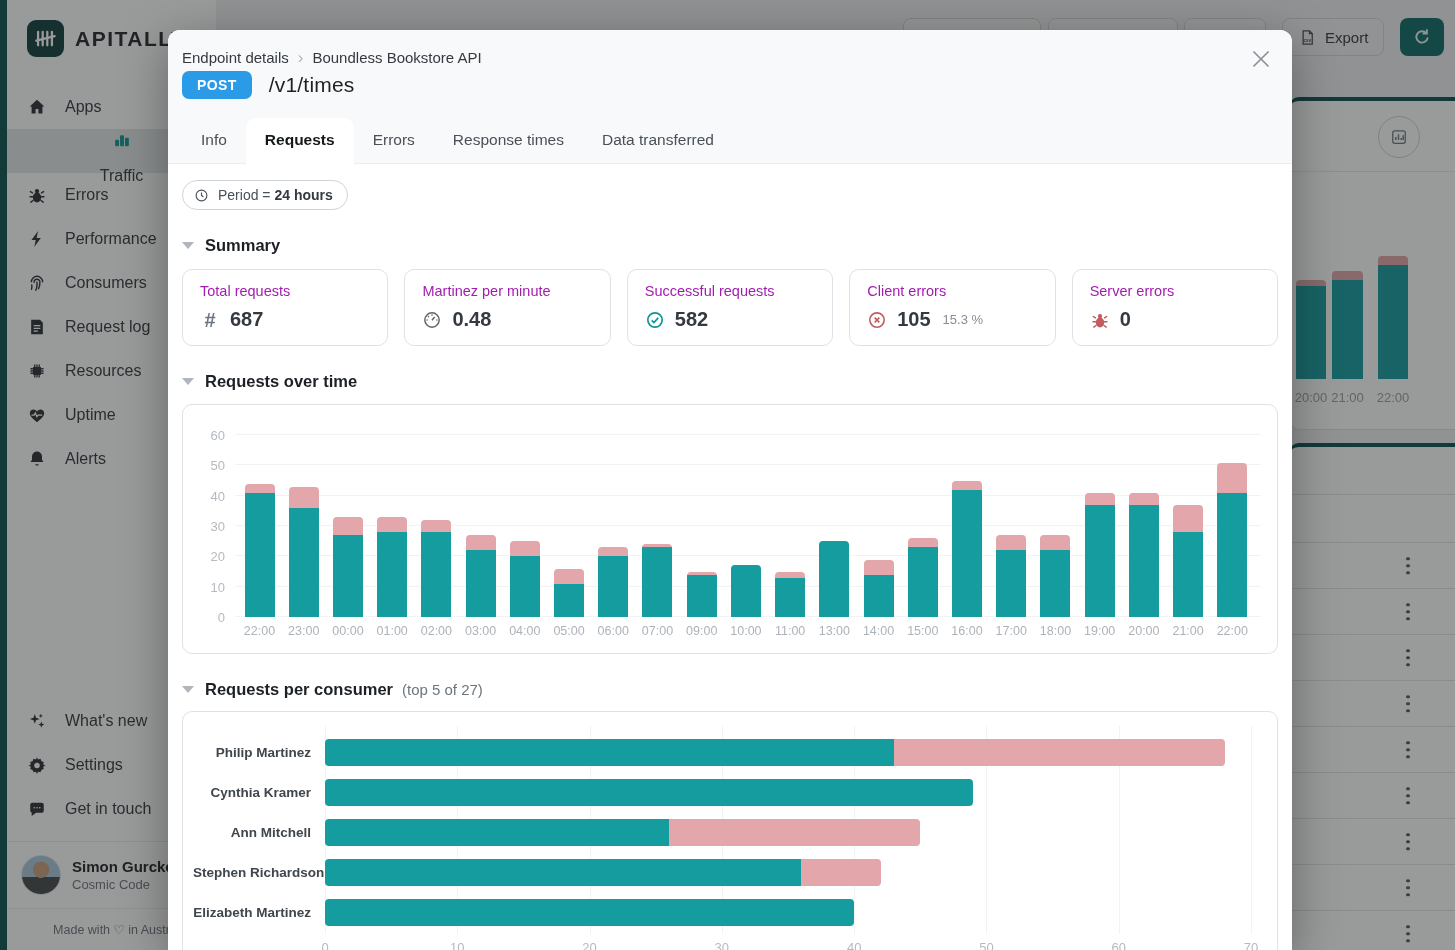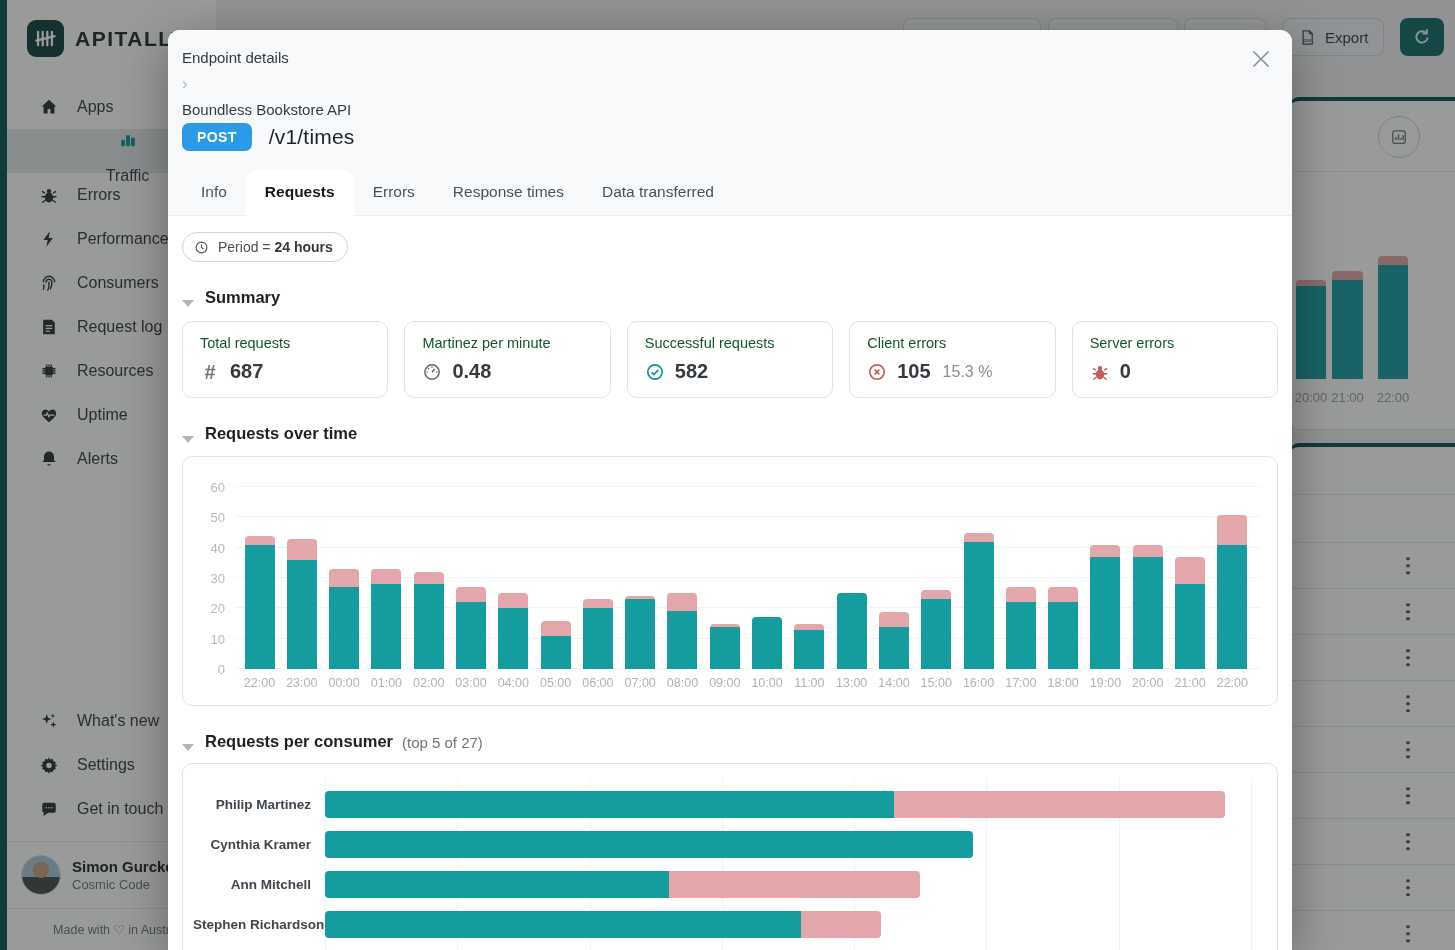--- a/index.html
+++ b/index.html
@@ -8,21 +8,21 @@
   
   .edge-strip{position:absolute;left:0;top:0;width:7px;height:100%;background:#0A514F;z-index:1;}
   .sidebar{position:absolute;left:7px;top:0;width:209px;height:100%;background:#fff;z-index:1;
            display:flex;flex-direction:column;}
   .logo-row{display:flex;align-items:center;gap:11px;padding:20px 10px 16px 20px;}
   .logo-mark{width:37px;height:37px;border-radius:9px;background:#0F3F3D;flex:0 0 auto;
              display:flex;align-items:center;justify-content:center;padding:5px;box-sizing:border-box;}
   .logo-mark svg{width:100%;height:100%;}
   .brand{font-size:21px;font-weight:700;letter-spacing:1.5px;color:#23282d;white-space:nowrap;}
   .nav{margin-top:12px;}
-  .nav-item{display:flex;align-items:center;gap:18px;height:44px;padding-left:32px;font-size:16px;
+  .nav-item{display:flex;align-items:center;gap:18px;height:44px;padding-left:20px;font-size:16px;
             color:#343a40;cursor:pointer;white-space:nowrap;}
   .nav-item .nav-icon{width:20px;height:20px;flex:0 0 auto;color:#2b3136;}
   .nav-icon svg{width:100%;height:100%;display:block;}
   .nav-item.active{background:#e4e7ea;flex-direction:column;}
   .nav-item.active .nav-icon{color:#0E9594;}
   .nav-spacer{flex:1;}
   .user-row{border-top:1px solid #e9ecef;display:flex;gap:11px;padding:13px 14px;align-items:center;}
   .avatar{width:38px;height:38px;border-radius:50%;flex:0 0 auto;border:1px solid #dfe3e6;
     background:
       radial-gradient(circle at 50% 36%, #c9a07e 0 26%, rgba(0,0,0,0) 27%),
@@ -54,52 +54,52 @@
   .bg-row{position:relative;border-bottom:1px solid #e2e5e8;}
   .kebab{position:absolute;left:112px;top:50%;transform:translateY(-50%);display:flex;flex-direction:column;
          gap:3.5px;padding:4px;cursor:pointer;}
   .kebab i{width:3.5px;height:3.5px;border-radius:50%;background:#53575b;display:block;}
   
   .overlay{position:absolute;inset:0;background:rgba(28,30,32,0.45);z-index:10;}
   .modal{position:absolute;left:168px;top:30px;width:1124px;height:920px;background:#fff;
          border-radius:12px 12px 0 0;box-shadow:0 12px 48px rgba(0,0,0,.35);z-index:20;}
   .modal-header{background:#f8f9fa;border-radius:12px 12px 0 0;padding:19px 14px 0 14px;position:relative;
                 border-bottom:1px solid #ebedef;}
-  .breadcrumb{display:flex;gap:9px;font-size:15px;color:#343a40;flex-direction:column;}
+  .breadcrumb{display:flex;gap:9px;font-size:15px;color:#343a40;}
   .crumb-sep{color:#adb5bd;font-size:17px;line-height:1;}
   .close-btn{position:absolute;right:18px;top:16px;width:26px;height:26px;color:#868e96;cursor:pointer;}
   .close-btn svg{width:100%;height:100%;}
   .title-row{display:flex;align-items:center;gap:17px;margin-top:5px;}
   .method-badge{background:#2B9BE8;color:#fff;font-weight:700;font-size:14px;letter-spacing:.4px;
                 padding:6px 15px;border-radius:7px;}
   .endpoint-path{font-size:21px;color:#1d2125;letter-spacing:.2px;}
   .tabs{display:flex;margin-top:19px;}
   .tab{padding:13px 19px 14px;font-size:15.5px;color:#495057;cursor:pointer;}
   .tab.active{background:#fff;border-radius:10px 10px 0 0;font-weight:700;color:#16191c;margin-bottom:-1px;}
   .modal-body{padding:16px 14px 0 14px;}
   .chip{display:inline-flex;align-items:center;gap:9px;border:1px solid #ced4da;border-radius:17px;
         padding:6px 14px 6px 11px;font-size:14px;color:#495057;cursor:pointer;}
   .chip .chip-icon{width:15px;height:15px;color:#495057;}
   .chip-icon svg{width:100%;height:100%;display:block;}
   .chip b{color:#343a40;}
-  .section-h{display:flex;align-items:flex-end;gap:11px;margin-top:26px;cursor:pointer;}
+  .section-h{display:flex;align-items:center;gap:11px;margin-top:26px;cursor:pointer;}
   .caret{width:0;height:0;border-left:6px solid transparent;border-right:6px solid transparent;
          border-top:7.5px solid #b0b6bc;display:inline-block;}
   .section-title{font-size:16.5px;font-weight:700;color:#1d2125;}
   .section-note{font-size:15px;color:#6c757d;font-weight:400;margin-left:-2px;}
   .cards-row{display:flex;gap:16px;margin-top:14px;}
   .sum-card{flex:1;border:1px solid #dee2e6;border-radius:10px;padding:13px 17px 14px;box-sizing:border-box;}
-  .sum-label{font-size:14.5px;color:#14532d;}
+  .sum-label{font-size:14.5px;color:#a21caf;}
   .sum-value-row{display:flex;align-items:center;gap:10px;margin-top:9px;}
   .sum-icon{width:20px;height:20px;flex:0 0 auto;display:flex;align-items:center;justify-content:center;}
   .sum-icon svg{width:100%;height:100%;display:block;}
   .hash-glyph{font-size:20px;font-weight:600;color:#6c757d;line-height:1;}
   .tone-gray{color:#5f666c;} .tone-teal{color:#0E9594;} .tone-red{color:#C45B5C;}
   .sum-value{font-size:20px;font-weight:700;color:#343a40;}
-  .sum-sub{font-size:16px;color:#868e96;margin-left:2px;}
+  .sum-sub{font-size:13px;color:#868e96;margin-left:2px;}
   .chart-card{margin-top:13px;border:1px solid #dee2e6;border-radius:10px;box-sizing:border-box;position:relative;}
   .tc-card{height:250px;padding:12px 16px 0 12px;}
   .tc{position:relative;height:228px;margin-left:40px;}
   .tc-grid{position:absolute;left:0;right:0;height:1px;background:#f1f3f4;}
   .tc-ylab{position:absolute;left:-40px;width:30px;text-align:right;font-size:13px;color:#b4bac0;
            transform:translateY(50%);}
   .tc-cols{position:absolute;left:8px;right:12px;top:0;bottom:0;display:flex;justify-content:space-between;}
   .tc-col{width:33px;display:flex;flex-direction:column;align-items:center;justify-content:flex-end;height:100%;}
   .tc-stack{width:30px;display:flex;flex-direction:column;border-radius:4px 4px 0 0;overflow:hidden;}
   .tc-xlab{height:28px;display:flex;align-items:center;font-size:12.5px;color:#adb3ba;}
@@ -576,27 +576,20 @@
               </div>
               <div class="tc-col">
                 <div class="tc-stack">
                   <div style="height: 3px; background: rgb(227, 166, 170);"></div>
                   <div style="height: 70px; background: rgb(21, 156, 158);"></div>
                 </div>
                 <div class="tc-xlab">07:00</div>
               </div>
               <div class="tc-col">
                 <div class="tc-stack">
-                  <div style="height: 18px; background: rgb(227, 166, 170);"></div>
-                  <div style="height: 58px; background: rgb(21, 156, 158);"></div>
-                </div>
-                <div class="tc-xlab">08:00</div>
-              </div>
-              <div class="tc-col">
-                <div class="tc-stack">
                   <div style="height: 3px; background: rgb(227, 166, 170);"></div>
                   <div style="height: 42px; background: rgb(21, 156, 158);"></div>
                 </div>
                 <div class="tc-xlab">09:00</div>
               </div>
               <div class="tc-col">
                 <div class="tc-stack">
                   <div style="height: 52px; background: rgb(21, 156, 158);"></div>
                 </div>
                 <div class="tc-xlab">10:00</div>

